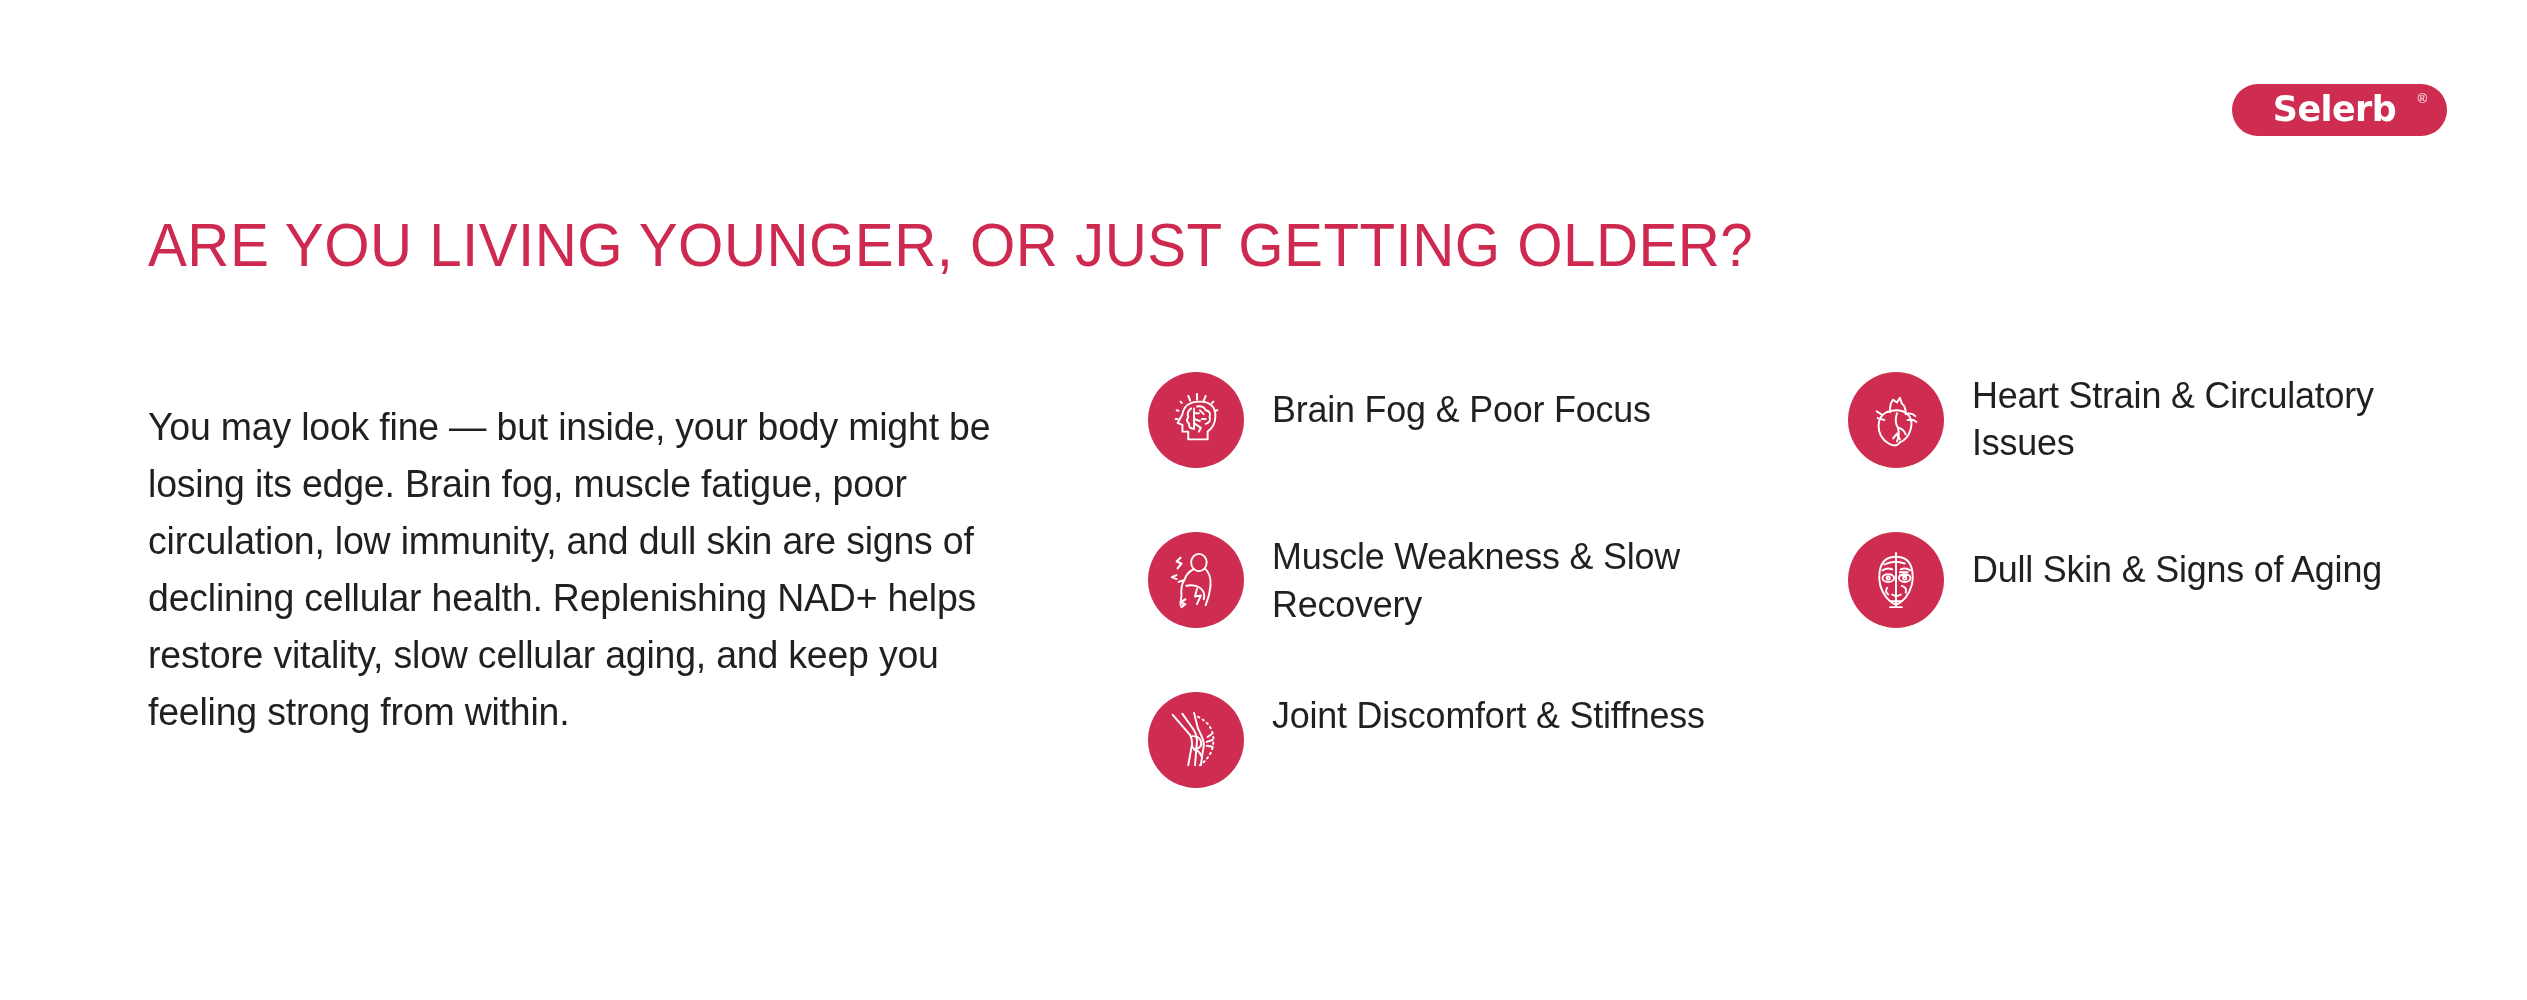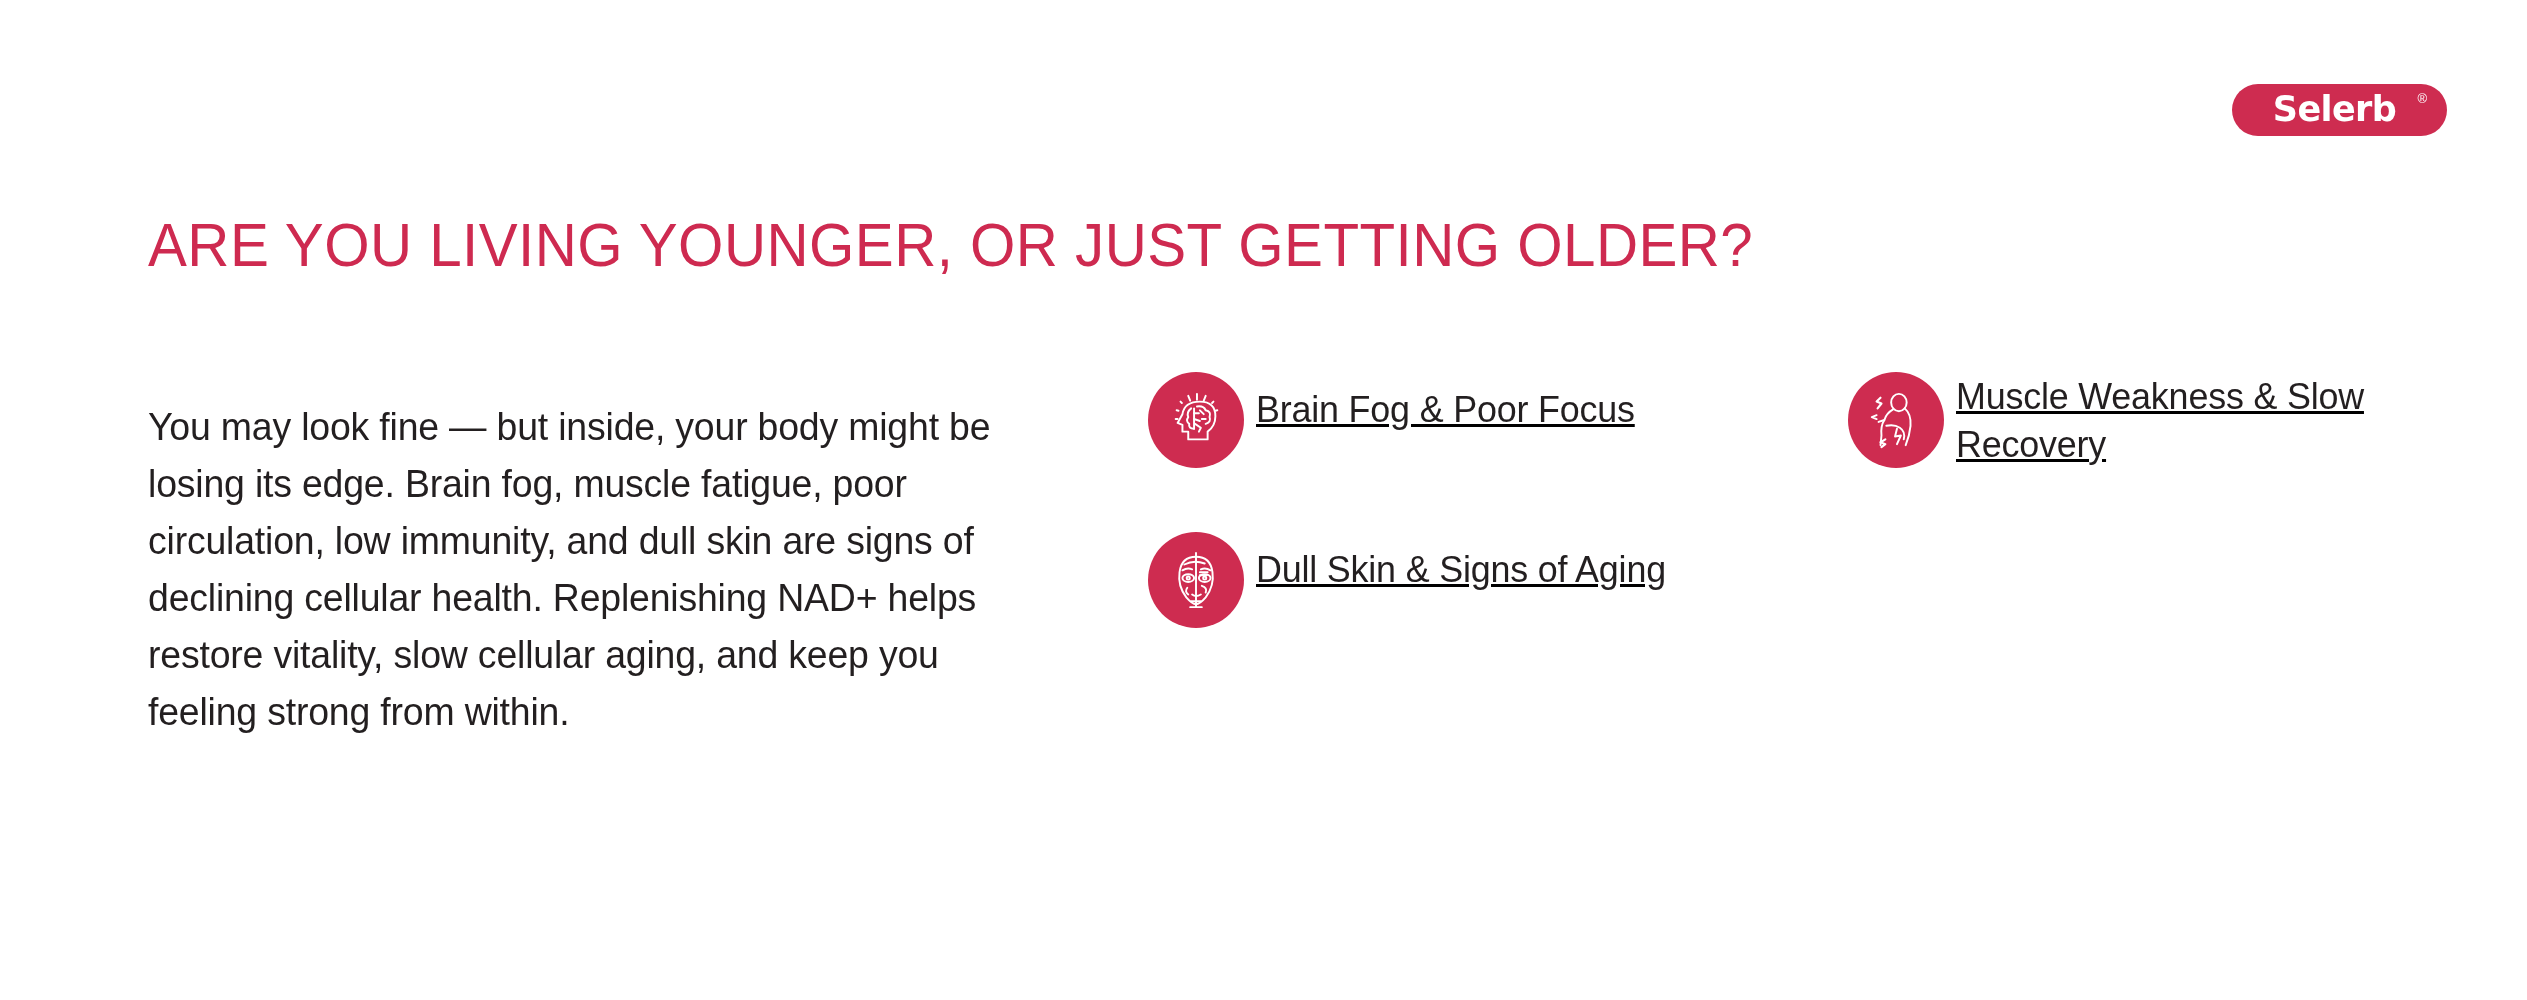--- a/index.html
+++ b/index.html
@@ -97,22 +97,21 @@
     left: 1148px;
     width: 1300px;
     display: grid;
     grid-template-columns: 700px 600px;
     grid-auto-rows: 160px;
     align-items: start;
   }
   .symptom-item {
     display: flex;
     align-items: flex-start;
-    gap: 12px;
-    text-decoration: underline;
+    gap: 28px;
   }
   .symptom-item.row2 { align-items: flex-end; }
 
   .icon-badge {
     flex: 0 0 auto;
     width: 96px;
     height: 96px;
     border-radius: 50%;
     background: #CE2C50;
     display: flex;
@@ -166,20 +165,35 @@
           <path d="M31 36 L37 40 L35 44"></path>
           <path d="M33 5 L33 11 M24 7 L26 12 M42 7 L40 12"></path>
           <path d="M16 13 L19 16 M50 13 L47 16" stroke-dasharray="2 3"></path>
           <path d="M12 22 L16 23 M54 22 L50 23" stroke-dasharray="2 3"></path>
           <path d="M11 31 L15 31" stroke-dasharray="2 3"></path>
         </svg>
       </span>
       <span class="symptom-label">Brain Fog &amp; Poor Focus</span>
     </div>
 
+    <div class="symptom-item">
+      <span class="icon-badge">
+        <svg viewBox="0 0 64 64" fill="none" stroke="#ffffff" stroke-width="2" stroke-linecap="round" stroke-linejoin="round">
+          <path d="M22 24 Q14 28 14 38 Q14 50 24 56 Q32 61 36 55 Q44 52 47 42 Q50 32 44 26 Q36 19 22 24 Z"></path>
+          <path d="M26 24 Q25 16 29 11 L33 14 L36 9 L38 15 Q42 18 42 25"></path>
+          <path d="M42 26 Q48 24 52 28"></path>
+          <path d="M44 32 Q50 31 53 34"></path>
+          <path d="M18 27 L12 23 M20 32 L13 30"></path>
+          <path d="M33 25 Q30 34 34 40 Q36 47 33 54"></path>
+          <path d="M34 40 Q40 41 42 47"></path>
+          <path d="M33 46 L29 51 M33 46 L36 52"></path>
+        </svg>
+      </span>
+      <span class="symptom-label two-line">Heart Strain &amp; Circulatory Issues</span>
+    </div>
 
     <div class="symptom-item row2">
       <span class="icon-badge">
         <svg viewBox="0 0 64 64" fill="none" stroke="#ffffff" stroke-width="2" stroke-linecap="round" stroke-linejoin="round">
           <ellipse cx="35" cy="14" rx="8" ry="9"></ellipse>
           <path d="M29 21 Q22 25 20 32 L14 34"></path>
           <path d="M41 20 Q48 26 47 38 Q46 48 42 58"></path>
           <path d="M20 32 Q16 38 17 48 L16 58"></path>
           <path d="M22 38 Q30 36 36 40 Q42 44 40 52"></path>
           <path d="M33 41 L31 49 L37 48 L33 57"></path>
@@ -206,15 +220,29 @@
           <path d="M20 16 Q30 11 41 15"></path>
           <path d="M36 24 L44 24 M36 27 L43 27"></path>
           <path d="M38 38 Q44 40 42 45"></path>
           <path d="M23 40 Q20 44 24 47"></path>
           <path d="M28 47 Q32 50 37 47"></path>
         </svg>
       </span>
       <span class="symptom-label">Dull Skin &amp; Signs of Aging</span>
     </div>
 
+    <div class="symptom-item">
+      <span class="icon-badge">
+        <svg viewBox="0 0 64 64" fill="none" stroke="#ffffff" stroke-width="2" stroke-linecap="round" stroke-linejoin="round">
+          <path d="M8 6 L26 27 Q28 31 28 36 L24 58"></path>
+          <path d="M18 5 L30 22 Q33 27 33 33 L31 58"></path>
+          <path d="M30 4 L34 20 Q37 26 39 31 Q41 36 39 44 L37 58"></path>
+          <path d="M28 28 Q35 28 37 33 Q39 39 33 41 Q28 42 28 37"></path>
+          <path d="M30 42 Q36 43 37 48"></path>
+          <path d="M43 34 L49 32 M43 38 L49 39 M44 29 L48 26"></path>
+          <path d="M34 8 Q50 16 50 32 Q50 48 36 58" stroke-dasharray="1.5 4"></path>
+        </svg>
+      </span>
+      <span class="symptom-label two-line">Joint Discomfort &amp; Stiffness</span>
+    </div>
 
   </div>
 </div>
 
 </body></html>

